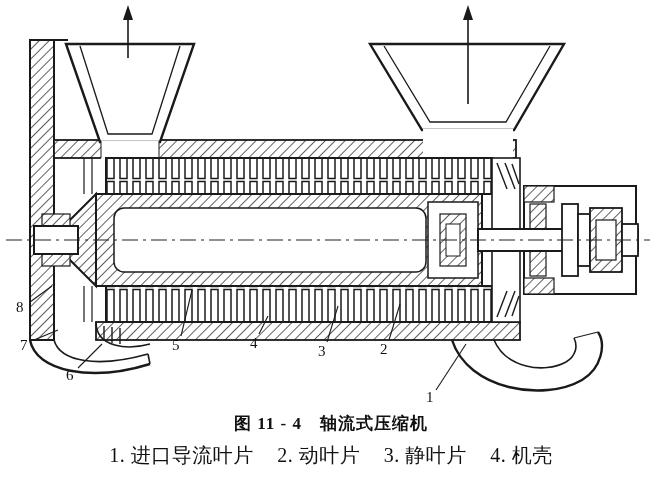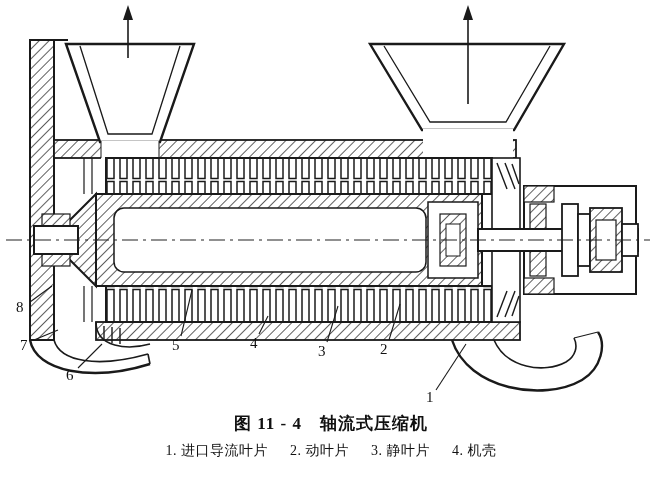--- a/index.html
+++ b/index.html
@@ -2,21 +2,21 @@
 <html><head>
 <meta charset="utf-8">
 <style>
   html,body{margin:0;padding:0;background:#fdfdfd;}
   .page{position:relative;width:662px;height:500px;background:#ffffff;overflow:hidden;
         font-family:"Liberation Serif","DejaVu Serif",serif;color:#111;}
   svg{display:block;}
   svg text{font-family:"Liberation Serif","DejaVu Serif",serif;}
   .caption{position:absolute;left:0;top:408px;width:662px;text-align:center;}
   .cap-title{font-size:17px;font-weight:bold;letter-spacing:1px;margin-top:4px;}
-  .cap-line{font-size:14px;margin-top:7px;letter-spacing:0.5px;}
+  .cap-line{font-size:20px;margin-top:7px;letter-spacing:0.5px;}
   .cap-line span{display:inline-block;margin:0 9px;}
 </style>
 </head>
 <body>
 
 <div class="page">
 
   <svg width="662" height="408" viewBox="0 0 662 408">
     <defs>
       <pattern id="hatch" width="7" height="7" patternUnits="userSpaceOnUse" patternTransform="rotate(45)">

